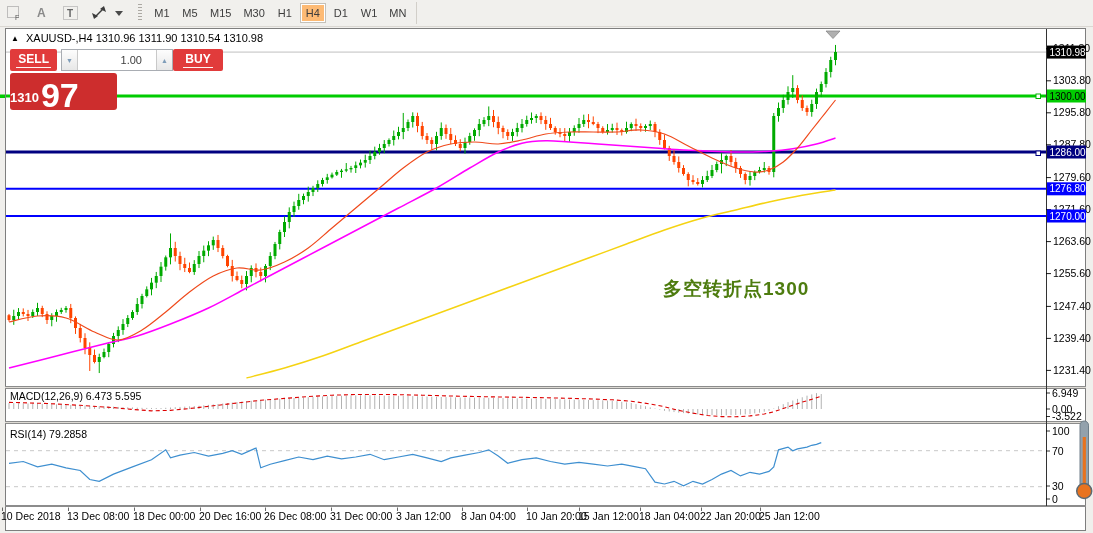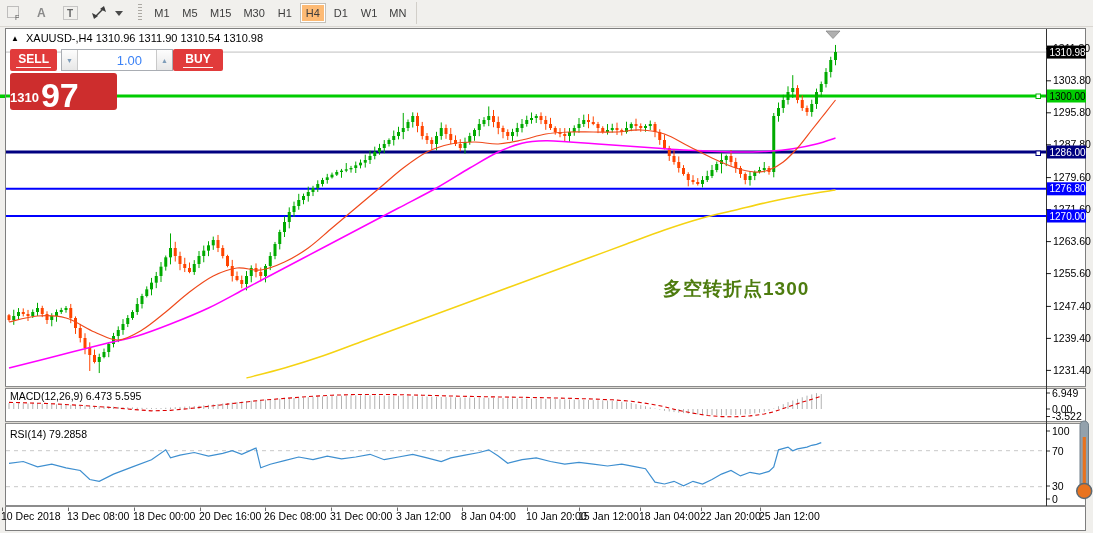--- a/index.html
+++ b/index.html
@@ -39,21 +39,21 @@
     font-family:"Liberation Sans",sans-serif; cursor:pointer; }
   .rbtn .u { border-bottom:1px solid rgba(255,255,255,.95); padding:0 2px 1px 2px; }
   .sellbtn { width:47px;justify-content:flex-end; }
   .buybtn { width:50px; }
   .volgrp { width:112px; height:22px; margin-left:4px; border:1px solid #a9adb3;
     display:flex; background:#fff; }
   .vbtn { width:16px; height:100%; background:linear-gradient(#fdfdfd,#e7e7e7);
     color:#7f9db9; font-size:7px; display:flex; align-items:center; justify-content:center; cursor:pointer; }
   .vbtn.left { border-right:1px solid #c9c9c9; }
   .vbtn.right { border-left:1px solid #c9c9c9; }
-  .vinput { flex:1; font-size:13px; color:#3b82f6; display:flex; align-items:center;
+  .vinput { flex:1; font-size:11px; color:#404040; display:flex; align-items:center;
     justify-content:flex-end; padding-right:14px; background:#fff; }
   .trow2 { margin-top:2px; display:flex; }
   .pricebox { width:107px; height:37px; background:#cd2d2d; border-radius:3px; color:#fff;
     display:flex; align-items:flex-end; justify-content:flex-start; padding-bottom:2px; cursor:pointer; }
   .pricebox + .pricebox { margin-left:4px; }
   .psm { font-size:13px; font-weight:bold; line-height:1; margin-bottom:4px; }
   .pbg { font-size:34px; font-weight:bold; line-height:26px; margin-left:2px; }
 </style>
 </head>
 <body>

